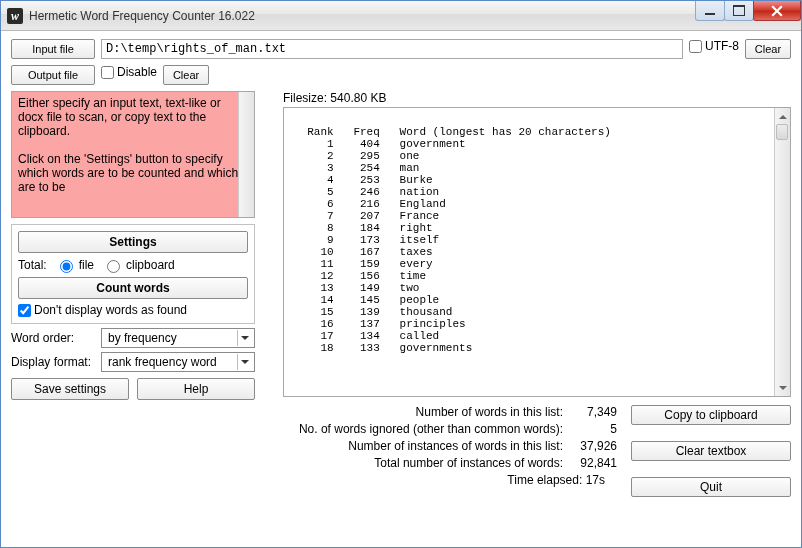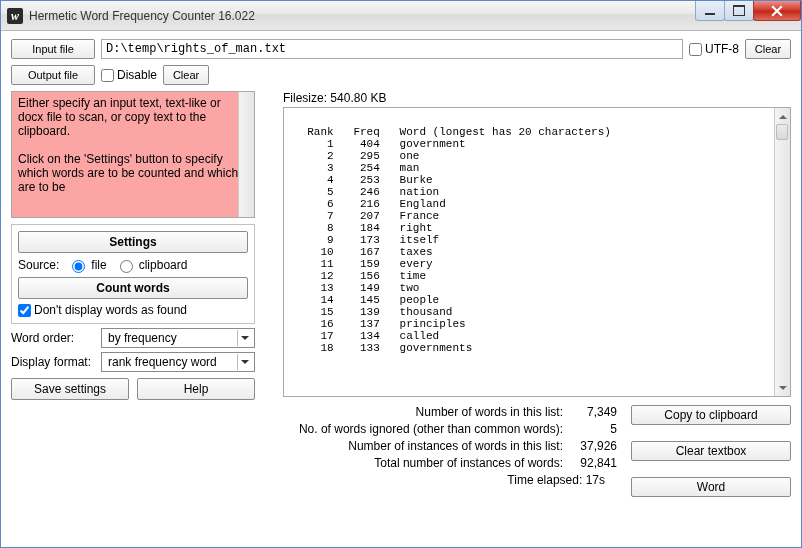--- a/index.html
+++ b/index.html
@@ -40,21 +40,21 @@
 }
 .winbtn.min::before { content:""; width:10px; height:2px; background:#333; margin-top:6px; }
 .winbtn.max::before { content:""; width:10px; height:8px; border:1px solid #333; border-top:2px solid #333;}
 .winbtn.close {
   width: 48px;
   background: linear-gradient(to bottom,#ef8f8f,#d03a2a 48%,#c02515 52%,#e06a5a);
   border-color:#a33;
 }
 .winbtn.close svg { width:12px; height:12px; }
 .content { padding: 8px 10px; }
-.row { display: flex; align-items: center; margin-bottom: 6px; gap: 6px; }
+.row { display: flex; align-items: flex-start; margin-bottom: 6px; gap: 6px; }
 .btn {
   background: linear-gradient(to bottom, #fdfdfd, #ececec);
   border: 1px solid #8a8a8a;
   border-radius: 2px;
   padding: 2px 8px;
   font-size: 11px;
   cursor: default;
   min-height: 20px;
 }
 .textinput {
@@ -185,21 +185,21 @@
       <div class="infobox">
         <span style="white-space:pre-wrap">Either specify an input text, text-like or docx file to scan, or copy text to the clipboard.
 
 Click on the 'Settings' button to specify which words are to be counted and which are to be</span>
         <div class="sb"></div>
       </div>
 
       <div class="panel">
         <div class="widebtn">Settings</div>
         <div class="srcrow">
-          <span>Source:</span>
+          <span>Total:</span>
           <label>
               <input type="radio" name="src" checked="" style=""> 
               <span>file</span>
             </label>
           <label>
               <input type="radio" name="src" style=""> 
               <span>clipboard</span>
             </label>
         </div>
         <div class="widebtn">Count words</div>
@@ -279,19 +279,19 @@
             </div>
           <div class="line">
               <span class="lab">Total number of instances of words:</span>
               <span class="val">92,841</span>
             </div>
           <div class="elapsed"><span>Time elapsed:</span> <span>17s</span></div>
         </div>
         <div class="statsright">
           <button class="btn">Copy to clipboard</button>
           <button class="btn">Clear textbox</button>
-          <button class="btn">Word</button>
+          <button class="btn">Quit</button>
         </div>
       </div>
     </div>
   </div>
 
 </div>
 
 </body></html>

